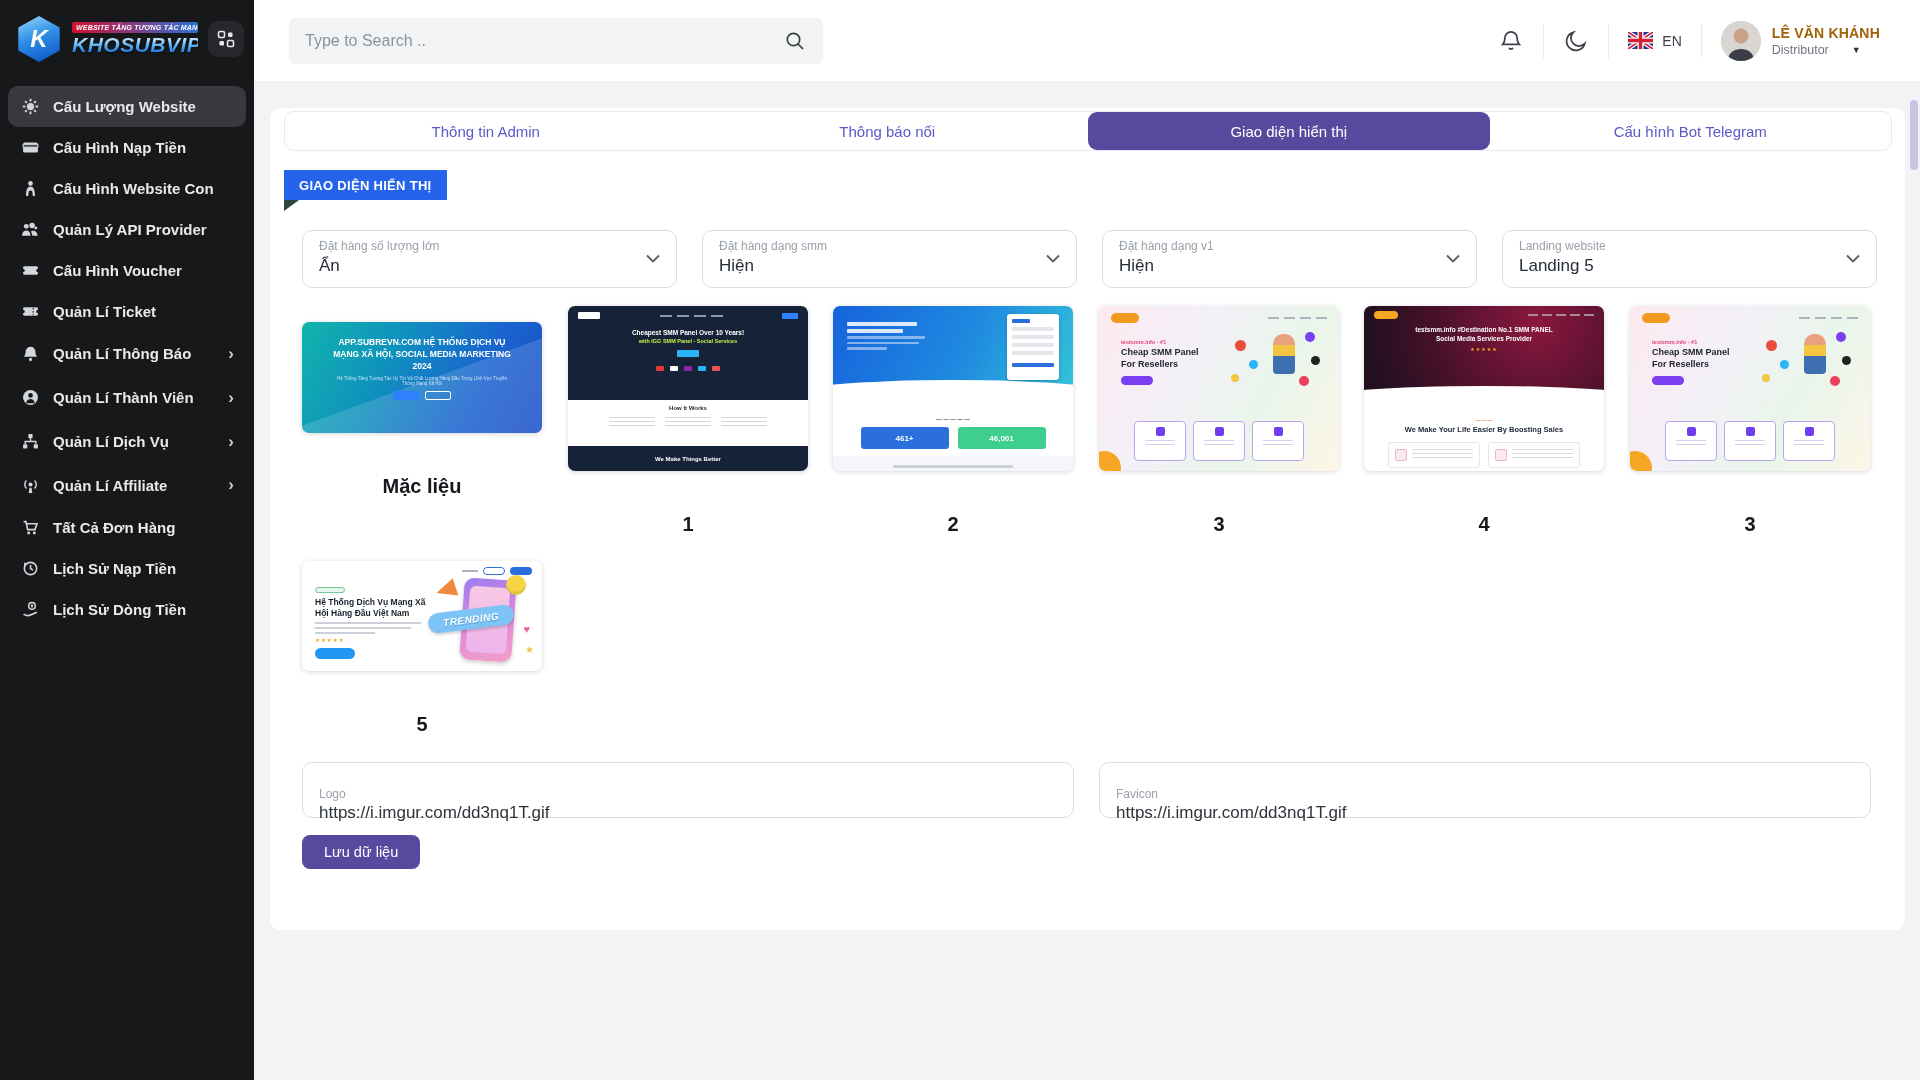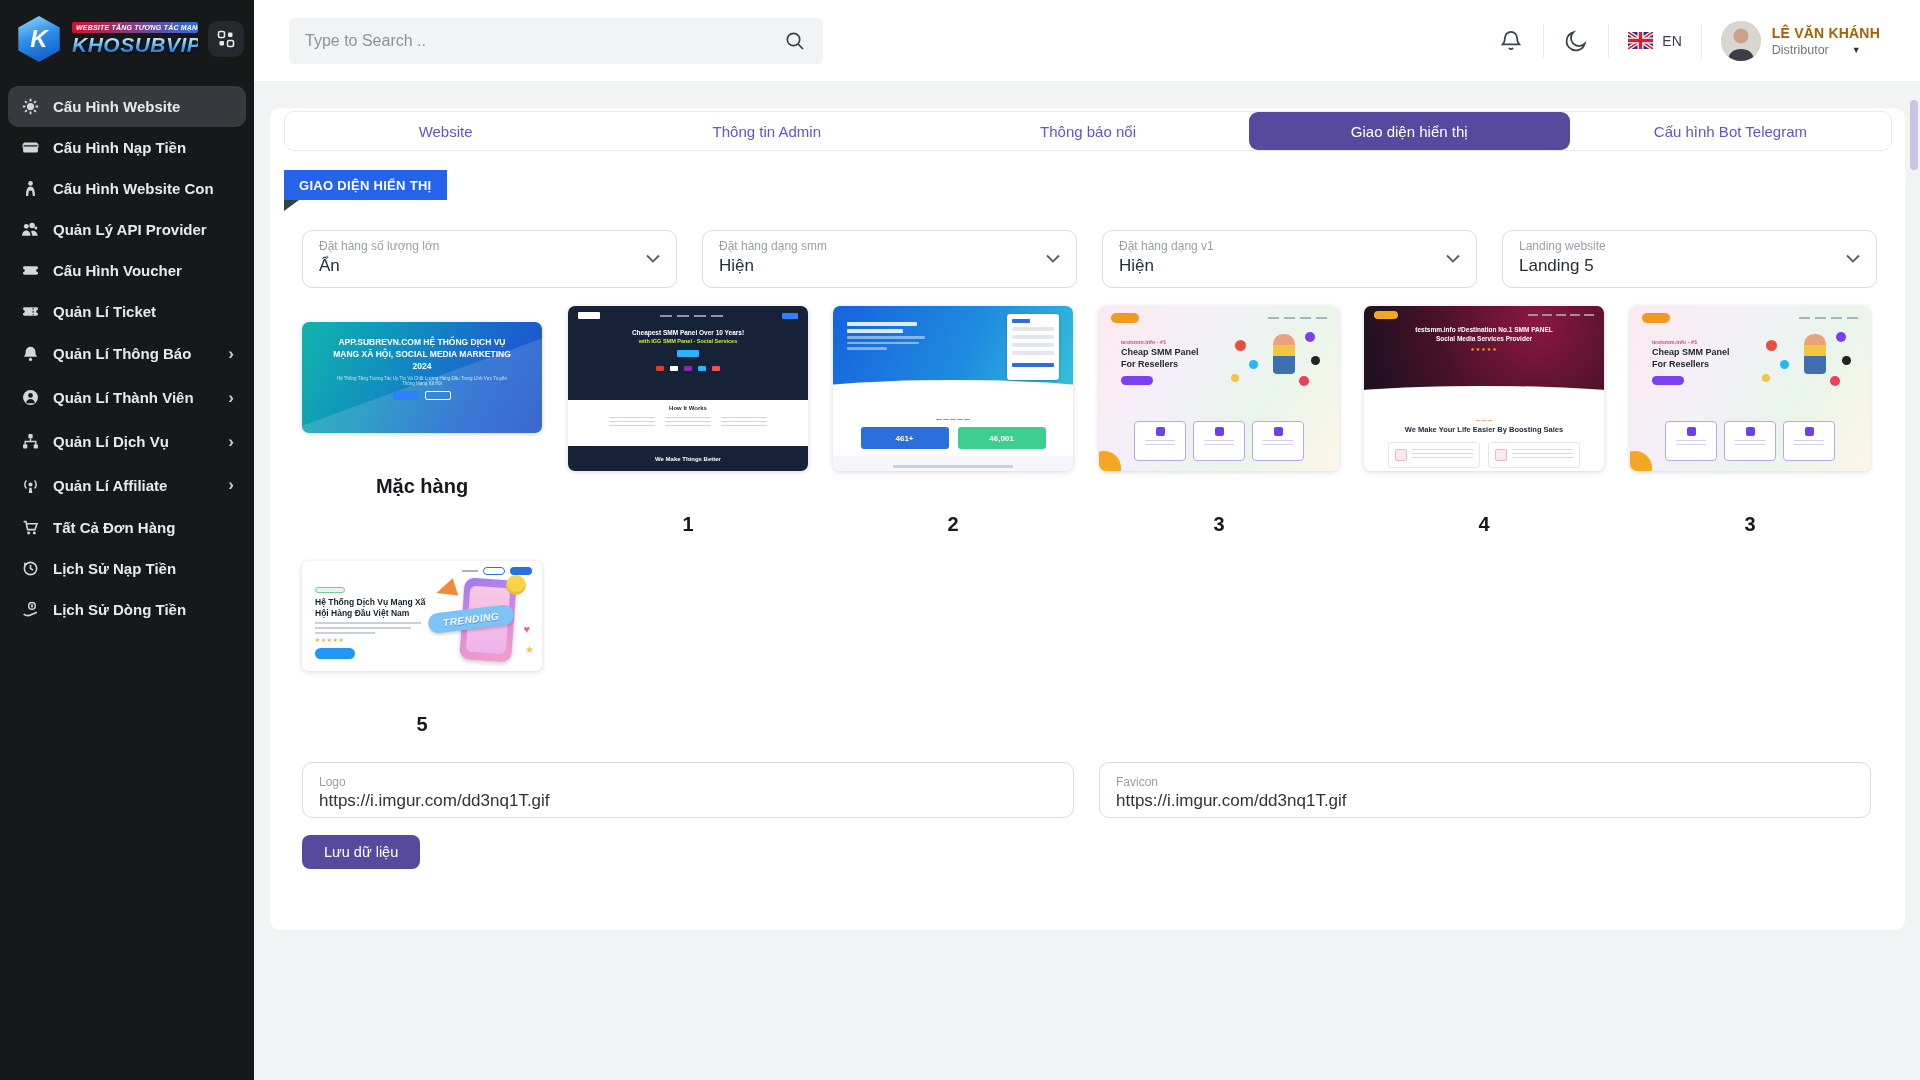--- a/index.html
+++ b/index.html
@@ -193,21 +193,21 @@
     text-shadow:0 1px 0 #3f8fd0; box-shadow:0 2px 3px rgba(0,0,0,.18); }
   .t5-emoji { position:absolute; right:6px; top:0; width:20px; height:20px; border-radius:50%; background:#f7d346;
     box-shadow:inset 0 -3px 0 rgba(0,0,0,.08); }
   .t5-heart { position:absolute; right:2px; top:48px; color:#f06292; font-size:11px; }
   .t5-mega { position:absolute; left:4px; top:6px; width:0; height:0;
     border-top:9px solid transparent; border-bottom:9px solid transparent; border-right:20px solid #f08a3c;
     transform:rotate(-18deg); }
   .t5-star { position:absolute; right:-2px; bottom:10px; color:#f2c14e; font-size:10px; }
 
   
-  .text-field { position:absolute; height:56px; border:1px solid #d8dce2; border-radius:10px; padding:12px 16px;
+  .text-field { position:absolute; height:56px; border:1px solid #d8dce2; border-radius:10px; padding:24px 16px;
     background:#fff; }
   .text-field input { width:100%; border:none; outline:none; font-size:17px; color:#2f343b; margin-top:2px;
     font-family:"Liberation Sans",sans-serif; background:transparent; }
   .save-btn { position:absolute; left:32px; top:727px; height:34px; padding:0 22px; background:#574a9e;
     border:none; border-radius:8px; color:#fff; font-size:14.5px; cursor:pointer;
     font-family:"Liberation Sans",sans-serif; }
 
   .scroll-thumb { position:absolute; right:2px; top:100px; width:8px; height:70px; border-radius:4px;
     background:#c9c4e6; z-index:9; }
 </style>
@@ -232,21 +232,21 @@
   </div>
 
   <nav class="menu">
     <div class="menu-item active">
       <span class="mi-icon">
         <svg width="17" height="17" viewBox="0 0 16 16">
             <circle class="f" cx="8" cy="8" r="3.4"></circle>
             <path d="M8 .8v2.4M8 12.8v2.4M.8 8h2.4M12.8 8h2.4M2.9 2.9l1.7 1.7M11.4 11.4l1.7 1.7M13.1 2.9l-1.7 1.7M4.6 11.4l-1.7 1.7" stroke-width="1.8"></path>
           </svg>
       </span>
-        <span>Cấu Hình Website</span>
+        <span>Cấu Lượng Website</span>
     </div>
     <div class="menu-item">
       <span class="mi-icon">
         <svg width="17" height="17" viewBox="0 0 16 16">
             <rect class="f" x="1" y="3.2" width="14" height="9.6" rx="1.6"></rect>
             <rect x="1" y="5.4" width="14" height="2.2" fill="#17181a"></rect>
           </svg>
       </span>
         <span>Cấu Hình Nạp Tiền</span>
     </div>
@@ -417,21 +417,20 @@
           <span class="caret">▼</span>
         </span>
       </span>
     </span>
   </div>
 </header>
 
 <main class="card">
 
   <div class="tabsbar">
-    <div class="tab">Website</div>
     <div class="tab">Thông tin Admin</div>
     <div class="tab">Thông báo nổi</div>
     <div class="tab active">Giao diện hiển thị</div>
     <div class="tab">Cấu hình Bot Telegram</div>
   </div>
 
   <div class="badge">GIAO DIỆN HIỂN THỊ</div>
   <div class="badge-fold"></div>
 
   <div class="filters">
@@ -469,21 +468,21 @@
 
     <div class="cell" style="left:0;top:16px;">
       <div class="thumb th-default">
         <div class="thd-hd">APP.SUBREVN.COM HỆ THỐNG DỊCH VỤ MẠNG XÃ HỘI, SOCIAL MEDIA MARKETING 2024</div>
         <div class="thd-sub">Hệ Thống Tăng Tương Tác Uy Tín Và Chất Lượng Hàng Đầu Trong Lĩnh Vực Truyền Thông Mạng Xã Hội</div>
         <div class="thd-btns">
             <i></i>
             <i></i>
           </div>
       </div>
-      <span class="cell-label">Mặc hàng</span>
+      <span class="cell-label">Mặc liệu</span>
     </div>
 
     <div class="cell" style="left:266px;top:0;">
       <div class="thumb th-1">
         <div class="t1-top">
           <div class="t1-nav">
               <span class="lg"></span>
               <span class="lnks">
                 <i></i>
                 <i></i>

